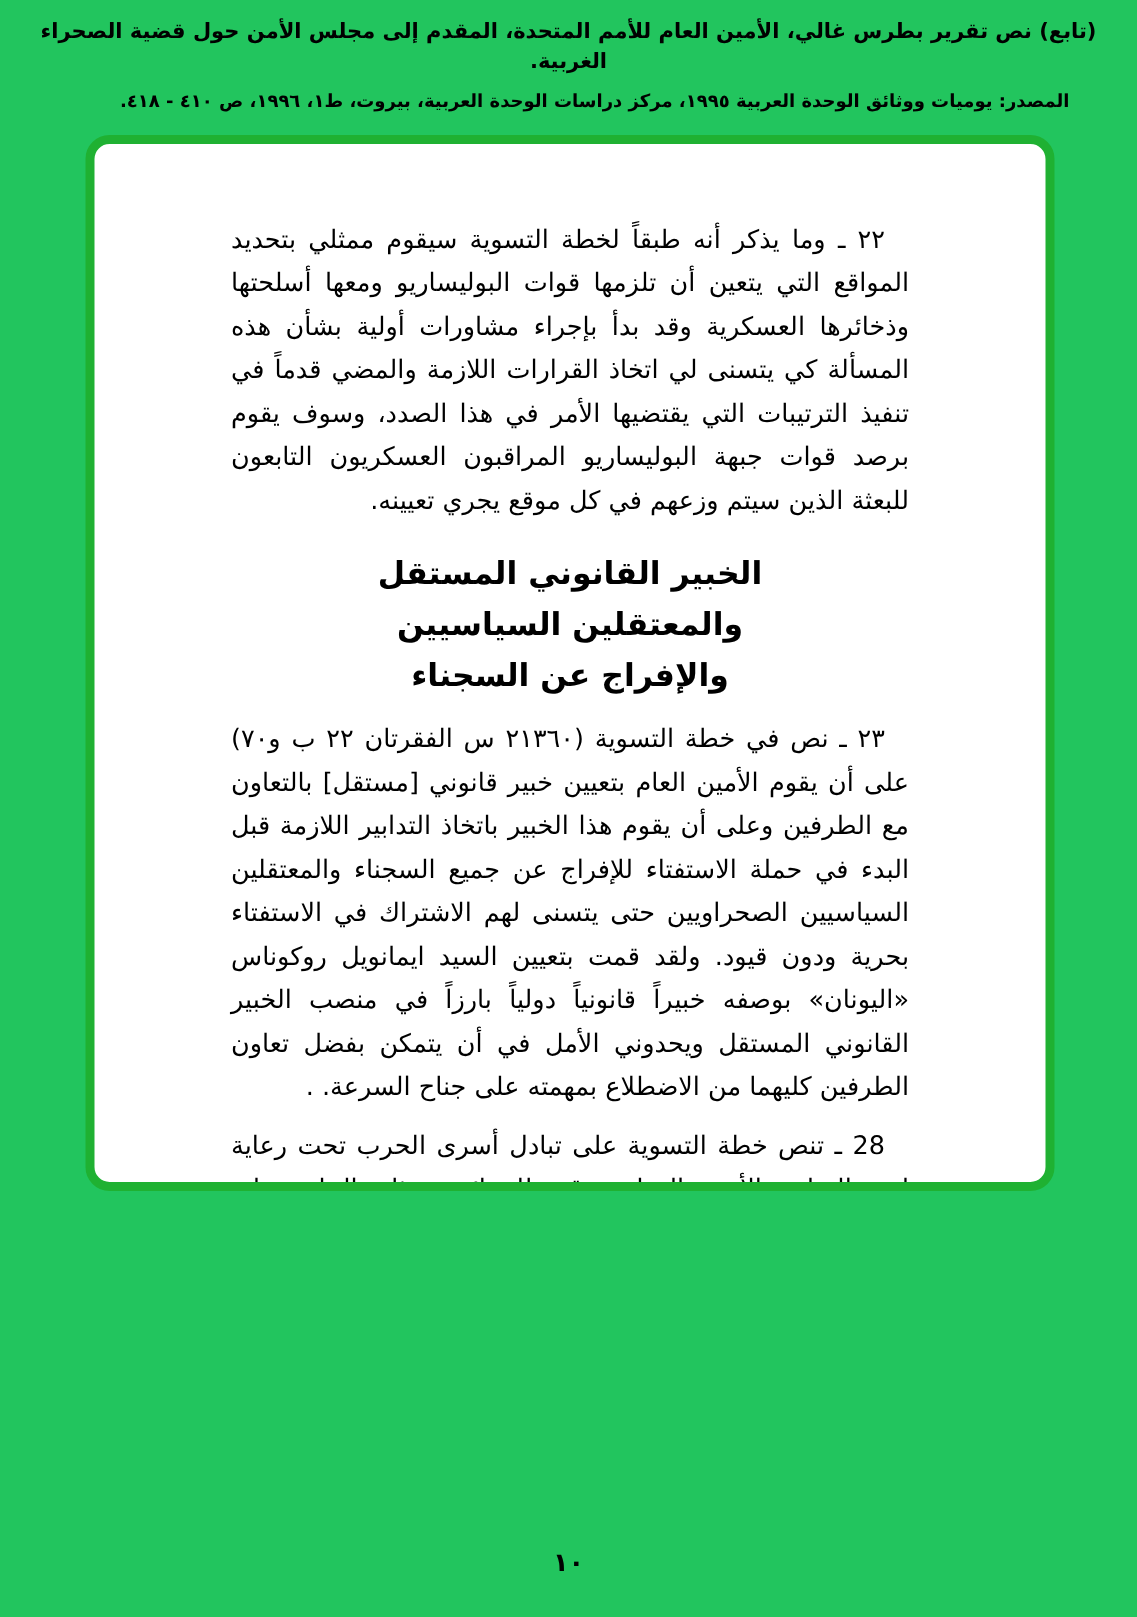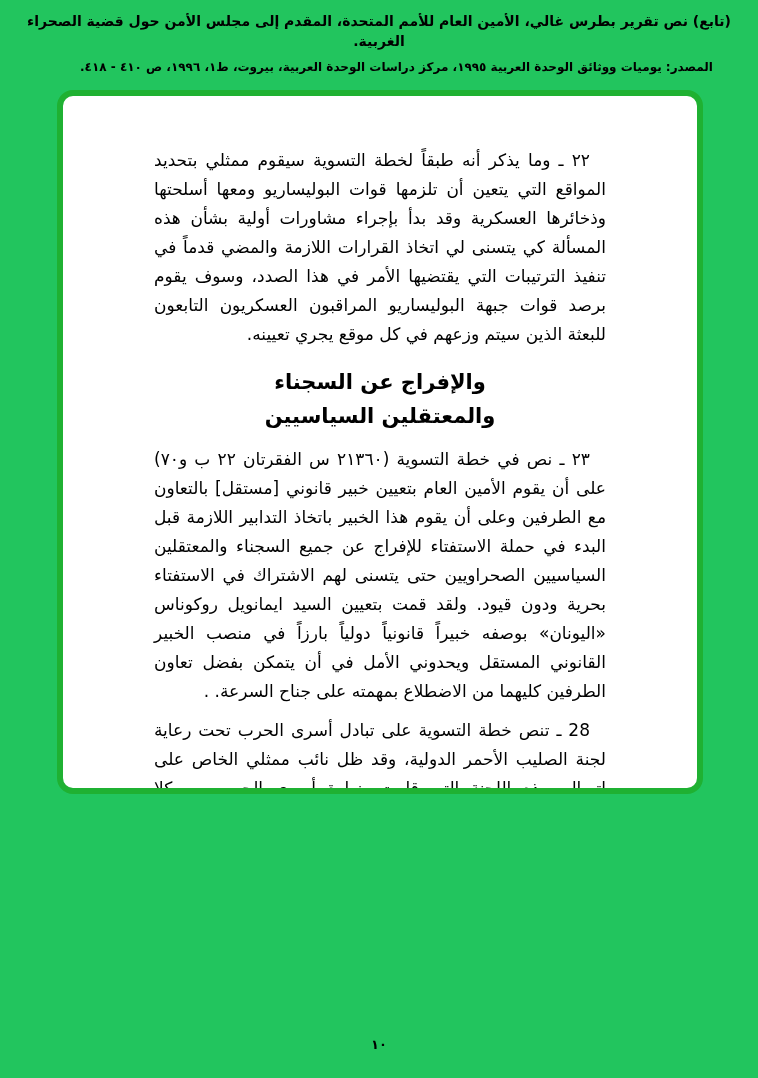--- a/index.html
+++ b/index.html
@@ -60,41 +60,42 @@
     font-size:21px;
     line-height:34px;
     margin:16px 0 12px 0;
   }
   .heading-line{display:block;}
   .page-num{
     position:absolute;
     left:0;right:0;
     bottom:26px;
     text-align:center;
-    font-size:13px;
+    font-size:17px;
     font-weight:bold;
   }
 </style>
 </head>
 <body>
 
 <div class="page">
 
   <div class="header">
     <div class="header-title">(تابع) نص تقرير بطرس غالي، الأمين العام للأمم المتحدة، المقدم إلى مجلس الأمن حول قضية الصحراء الغربية.</div>
     <div class="header-source">المصدر: يوميات ووثائق الوحدة العربية ١٩٩٥، مركز دراسات الوحدة العربية، بيروت، ط١، ١٩٩٦، ص ٤١٠ - ٤١٨.</div>
   </div>
 
   <div class="frame">
     <div class="column">
 
     <p class="para">٢٢ ـ وما يذكر أنه طبقاً لخطة التسوية سيقوم ممثلي بتحديد المواقع التي يتعين أن تلزمها قوات البوليساريو ومعها أسلحتها وذخائرها العسكرية وقد بدأ بإجراء مشاورات أولية بشأن هذه المسألة كي يتسنى لي اتخاذ القرارات اللازمة والمضي قدماً في تنفيذ الترتيبات التي يقتضيها الأمر في هذا الصدد، وسوف يقوم برصد قوات جبهة البوليساريو المراقبون العسكريون التابعون للبعثة الذين سيتم وزعهم في كل موقع يجري تعيينه.</p>
         <div class="heading">
+          <span class="heading-line">الخبير القانوني المستقل</span>
+          <span class="heading-line">والمعتقلين السياسيين</span>
           <span class="heading-line">والإفراج عن السجناء</span>
-          <span class="heading-line">والمعتقلين السياسيين</span>
         </div>
         <p class="para">٢٣ ـ نص في خطة التسوية (٢١٣٦٠ س الفقرتان ٢٢ ب و٧٠) على أن يقوم الأمين العام بتعيين خبير قانوني [مستقل] بالتعاون مع الطرفين وعلى أن يقوم هذا الخبير باتخاذ التدابير اللازمة قبل البدء في حملة الاستفتاء للإفراج عن جميع السجناء والمعتقلين السياسيين الصحراويين حتى يتسنى لهم الاشتراك في الاستفتاء بحرية ودون قيود. ولقد قمت بتعيين السيد ايمانويل روكوناس «اليونان» بوصفه خبيراً قانونياً دولياً بارزاً في منصب الخبير القانوني المستقل ويحدوني الأمل في أن يتمكن بفضل تعاون الطرفين كليهما من الاضطلاع بمهمته على جناح السرعة. .</p>
         <p class="para">28 ـ تنص خطة التسوية على تبادل أسرى الحرب تحت رعاية لجنة الصليب الأحمر الدولية، وقد ظل نائب ممثلي الخاص على اتصال بهذه اللجنة التي قامت بزيارة أسرى الحرب من كلا الجانبين، وذكرت اللجنة أنها على استعداد للبدء في العمل على إطلاق سراح هؤلاء بمجرد أن يكون الطرفان على استعداد للقيام بذلك، ولا يزال</p>
       </div>
   </div>
 
   <div class="page-num">١٠</div>
 
 </div>
 

